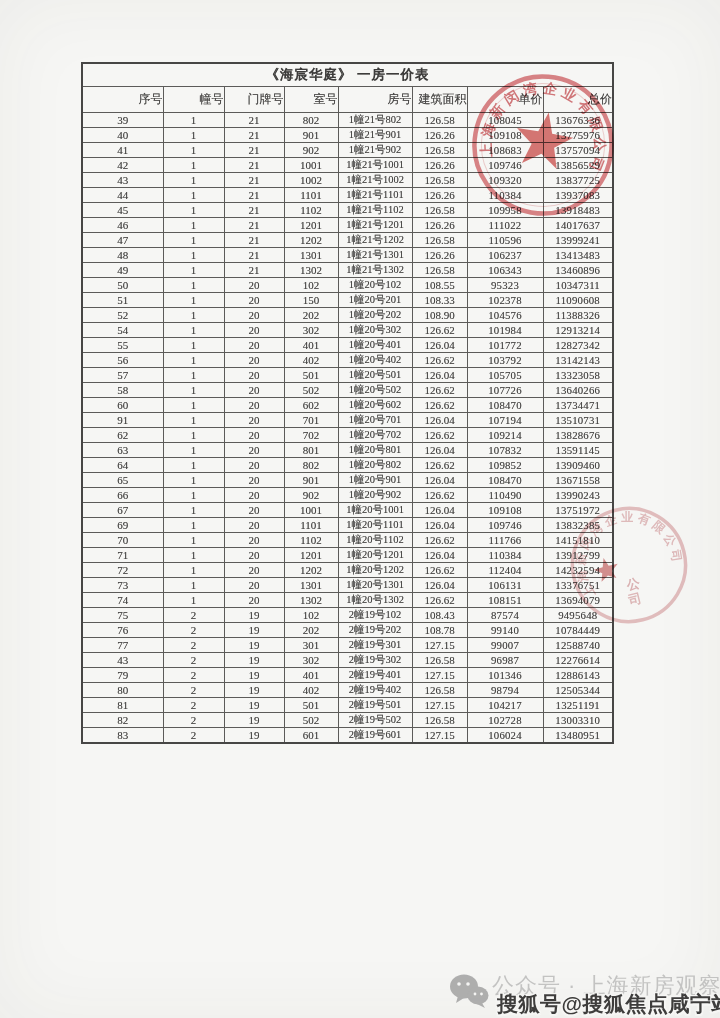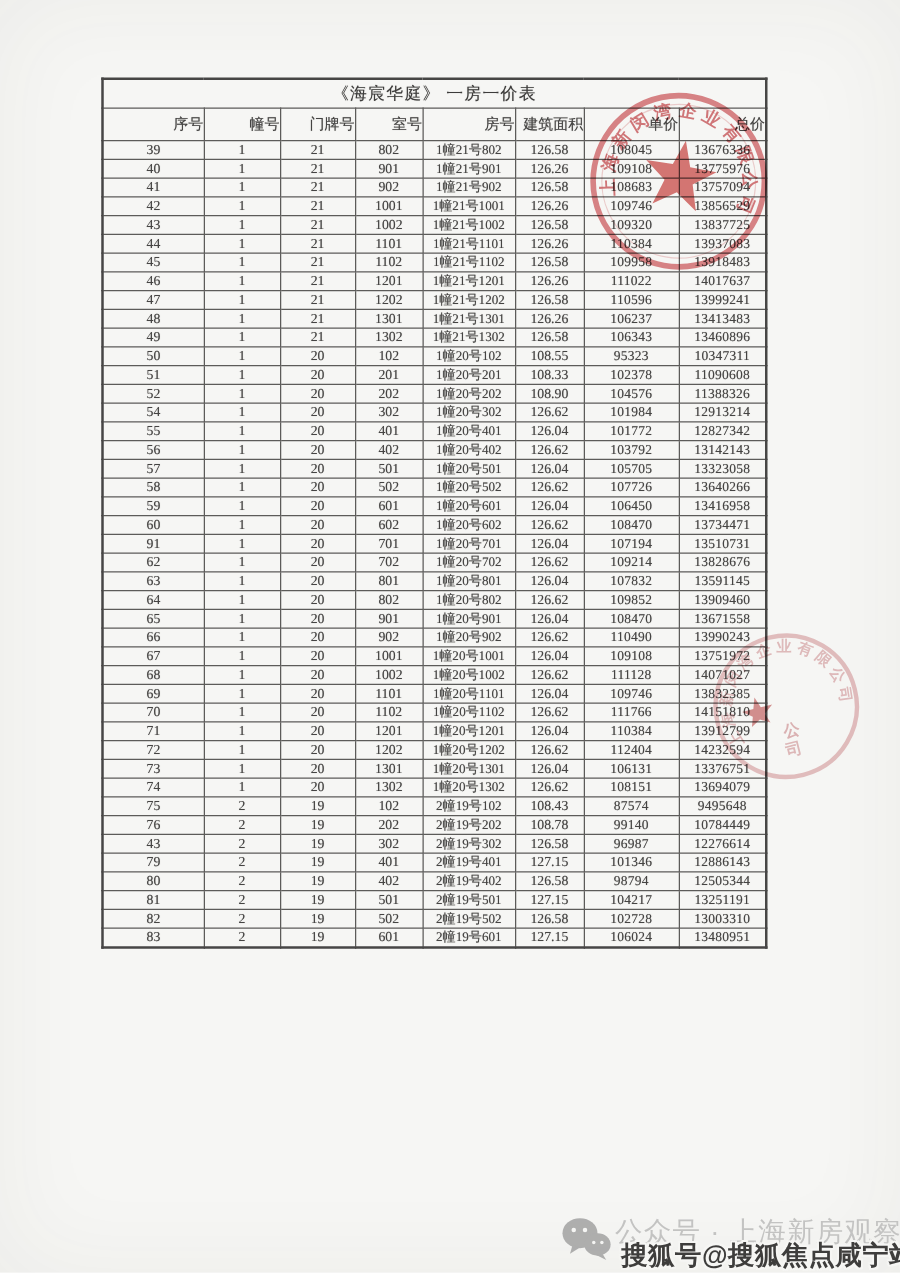--- a/index.html
+++ b/index.html
@@ -20,21 +20,21 @@
     background:transparent;
   }
   .sheet-table td,.sheet-table th{
     border:1px solid #5c5b59;
     text-align:center;vertical-align:middle;
     color:#454443;padding:0;overflow:hidden;white-space:nowrap;
     font-weight:normal;
     text-shadow:0 0 0.6px rgba(80,78,75,0.55);
   }
   .title-row td{
-    height:22px;font-size:13.5px;font-weight:normal;letter-spacing:1px;color:#3d3c3b;
+    height:22px;font-size:13.5px;font-weight:bold;letter-spacing:1px;color:#3d3c3b;
   }
   .head-row th{height:25px;font-size:12px;text-align:right;}
   .sheet-table tbody tr{height:15px;}
   .sheet-table tbody td{font-size:11px;}
   .sheet-table tbody td:nth-child(5){font-size:10.5px;}
   .sheet-table tbody td:nth-child(7),
   .sheet-table tbody td:nth-child(8){font-size:10.8px;letter-spacing:0.2px;}
   
   .stamp{position:absolute;mix-blend-mode:multiply;pointer-events:none;}
   .stamp-1{left:468px;top:70px;}
@@ -206,21 +206,21 @@
           <td>102</td>
           <td>1幢20号102</td>
           <td>108.55</td>
           <td>95323</td>
           <td>10347311</td>
         </tr>
         <tr>
           <td>51</td>
           <td>1</td>
           <td>20</td>
-          <td>201</td>
+          <td>150</td>
           <td>1幢20号201</td>
           <td>108.33</td>
           <td>102378</td>
           <td>11090608</td>
         </tr>
         <tr>
           <td>52</td>
           <td>1</td>
           <td>20</td>
           <td>202</td>
@@ -273,30 +273,20 @@
           <td>58</td>
           <td>1</td>
           <td>20</td>
           <td>502</td>
           <td>1幢20号502</td>
           <td>126.62</td>
           <td>107726</td>
           <td>13640266</td>
         </tr>
         <tr>
-          <td>59</td>
-          <td>1</td>
-          <td>20</td>
-          <td>601</td>
-          <td>1幢20号601</td>
-          <td>126.04</td>
-          <td>106450</td>
-          <td>13416958</td>
-        </tr>
-        <tr>
           <td>60</td>
           <td>1</td>
           <td>20</td>
           <td>602</td>
           <td>1幢20号602</td>
           <td>126.62</td>
           <td>108470</td>
           <td>13734471</td>
         </tr>
         <tr>
@@ -361,30 +351,20 @@
         </tr>
         <tr>
           <td>67</td>
           <td>1</td>
           <td>20</td>
           <td>1001</td>
           <td>1幢20号1001</td>
           <td>126.04</td>
           <td>109108</td>
           <td>13751972</td>
-        </tr>
-        <tr>
-          <td>68</td>
-          <td>1</td>
-          <td>20</td>
-          <td>1002</td>
-          <td>1幢20号1002</td>
-          <td>126.62</td>
-          <td>111128</td>
-          <td>14071027</td>
         </tr>
         <tr>
           <td>69</td>
           <td>1</td>
           <td>20</td>
           <td>1101</td>
           <td>1幢20号1101</td>
           <td>126.04</td>
           <td>109746</td>
           <td>13832385</td>
@@ -451,20 +431,30 @@
         </tr>
         <tr>
           <td>76</td>
           <td>2</td>
           <td>19</td>
           <td>202</td>
           <td>2幢19号202</td>
           <td>108.78</td>
           <td>99140</td>
           <td>10784449</td>
+        </tr>
+        <tr>
+          <td>77</td>
+          <td>2</td>
+          <td>19</td>
+          <td>301</td>
+          <td>2幢19号301</td>
+          <td>127.15</td>
+          <td>99007</td>
+          <td>12588740</td>
         </tr>
         <tr>
           <td>43</td>
           <td>2</td>
           <td>19</td>
           <td>302</td>
           <td>2幢19号302</td>
           <td>126.58</td>
           <td>96987</td>
           <td>12276614</td>

